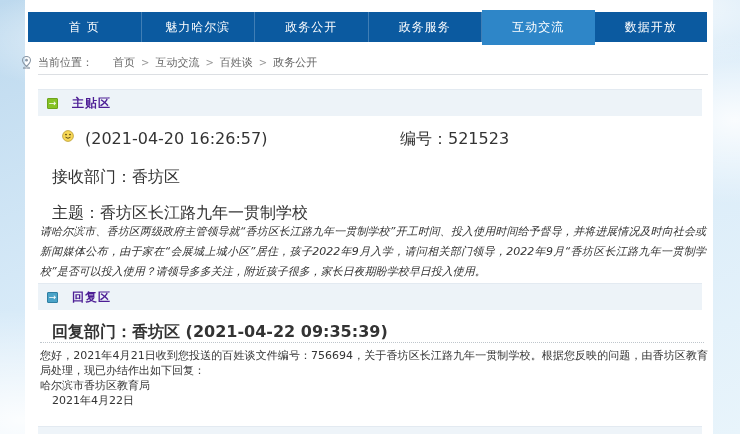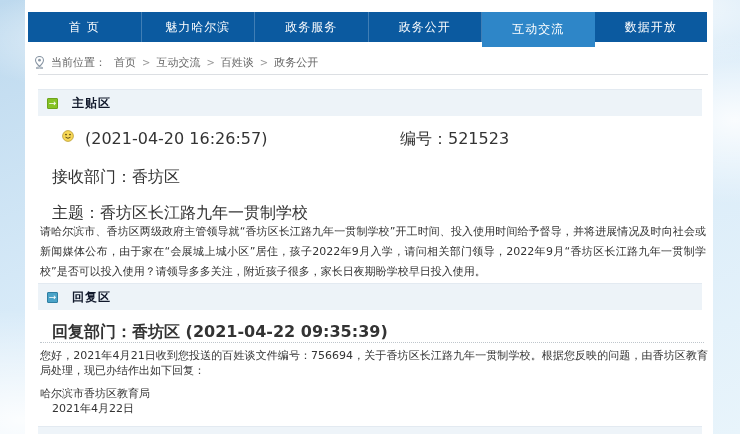--- a/index.html
+++ b/index.html
@@ -14,34 +14,34 @@
       linear-gradient(160deg, #bdd9ee 0%, #d7eaf8 45%, #e8f4fb 100%);
     position:relative;
   }
   .content-panel {
     position:absolute; left:25px; top:0; width:688px; height:434px;
     background:#ffffff;
   }
   
   .nav-bar {
     position:absolute; left:28px; top:12px; width:679px; height:30px;
-    background:#0b5aa0; display:flex; z-index:3;
+    background:#0b5aa0; display:flex; z-index:3;align-items:center;
   }
   .nav-tab {
     flex:1; height:30px; display:flex; align-items:center; justify-content:center;
     color:#ffffff; font-size:12px; letter-spacing:1px; cursor:pointer;
     border-right:1px solid rgba(255,255,255,.22);
   }
   .nav-tab:last-child { border-right:none; }
   .nav-tab.active {
     background:#2e86c8; height:35px; border-right:none;
   }
   
   .breadcrumb {
-    position:absolute; left:34px; top:54px; width:650px; height:16px;
+    position:absolute; left:21px; top:54px; width:650px; height:16px;
     display:flex; align-items:center; font-size:11px; color:#666;
   }
   .breadcrumb .pin { margin-right:6px; display:inline-flex; }
   .breadcrumb a { color:#666; text-decoration:none; cursor:pointer; }
   .crumb-sep { margin:0 6px; color:#999; font-size:10px; }
   .breadcrumb-rule {
     position:absolute; left:38px; top:74px; width:670px; height:0;
     border-top:1px solid #dcdfe3;
   }
   
@@ -49,74 +49,74 @@
     position:absolute; left:38px; width:664px; height:27px;
     background:#edf3f8; display:flex; align-items:center;
     padding-left:9px; border-top:1px solid #e3eaf1;
   }
   .section-header .sec-icon {
     width:11px; height:11px; display:flex; align-items:center; justify-content:center;
     color:#fff; font-size:9px; line-height:11px; margin-right:14px; border-radius:1px;
   }
   .sec-icon.green { background:#86c226; border:1px solid #6ea41c; }
   .sec-icon.blue  { background:#4aa3c8; border:1px solid #2f7fa3; }
-  .section-header .sec-title { font-size:12px; font-weight:bold; color:#0f172a; letter-spacing:1px; }
+  .section-header .sec-title { font-size:12px; font-weight:bold; color:#4c1d95; letter-spacing:1px; }
   
   .row { position:absolute; font-size:16px; color:#333; }
   .smiley { position:absolute; left:62px; top:127px; }
   .post-date { left:85px; top:129px; }
   .post-number { left:400px; top:129px; }
   .post-dept { left:52px; top:167px;text-align:center; }
   .post-subject { left:52px; top:203px; }
   .post-body {
     position:absolute; left:40px; top:222px; width:666px;
-    font-size:11px; color:#333; line-height:20px; text-align:justify;
+    font-size:11px; color:#333; line-height:20px; text-align:justify;font-style:italic;
   }
   
   .reply-dept { left:52px; top:322px;font-weight:bold; }
   .dotted-rule {
     position:absolute; left:40px; top:342px; width:664px; height:0;
     border-top:1px dotted #bfc6cc;
   }
   .reply-body {
     position:absolute; left:40px; top:348px; width:668px;
     font-size:11px; color:#333; line-height:15px; text-align:justify;
   }
-  .reply-sign { margin-top:8px; }
+  .reply-sign { margin-top:0; }
   .reply-sign-date { padding-left:12px; }
   
   .bottom-strip {
     position:absolute; left:38px; top:426px; width:664px; height:8px;
     background:#eef4f9; border-top:1px solid #e3eaf1;
   }
 </style>
 </head>
 <body>
 
 <div class="content-panel"></div>
 
 <div class="nav-bar">
   <div class="nav-tab">首 页</div>
   <div class="nav-tab">魅力哈尔滨</div>
+  <div class="nav-tab">政务公开</div>
   <div class="nav-tab">政务服务</div>
-  <div class="nav-tab">政务公开</div>
   <div class="nav-tab active">互动交流</div>
   <div class="nav-tab">数据开放</div>
 </div>
 
 <div class="breadcrumb">
   <span class="pin">
     <svg width="11" height="13" viewBox="0 0 11 13">
       <path d="M5.5 0.5 C3 0.5 1.5 2.3 1.5 4.3 C1.5 6.6 5.5 10.5 5.5 10.5 C5.5 10.5 9.5 6.6 9.5 4.3 C9.5 2.3 8 0.5 5.5 0.5 Z" fill="none" stroke="#8a97a5" stroke-width="1.1"></path>
       <circle cx="5.5" cy="4.2" r="1.4" fill="#8a97a5"></circle>
       <ellipse cx="5.5" cy="12" rx="3.4" ry="0.9" fill="none" stroke="#8a97a5" stroke-width="0.9"></ellipse>
     </svg>
   </span>
   <span>当前位置：</span>
-  <a style="margin-left:8px;">首页</a>
+  <a style="margin-left:20px;">首页</a>
   <span class="crumb-sep">&gt;</span>
   <a>互动交流</a>
   <span class="crumb-sep">&gt;</span>
   <a>百姓谈</a>
   <span class="crumb-sep">&gt;</span>
   <a>政务公开</a>
 </div>
 <div class="breadcrumb-rule"></div>
 
 <div class="section-header" style="top:89px;">

